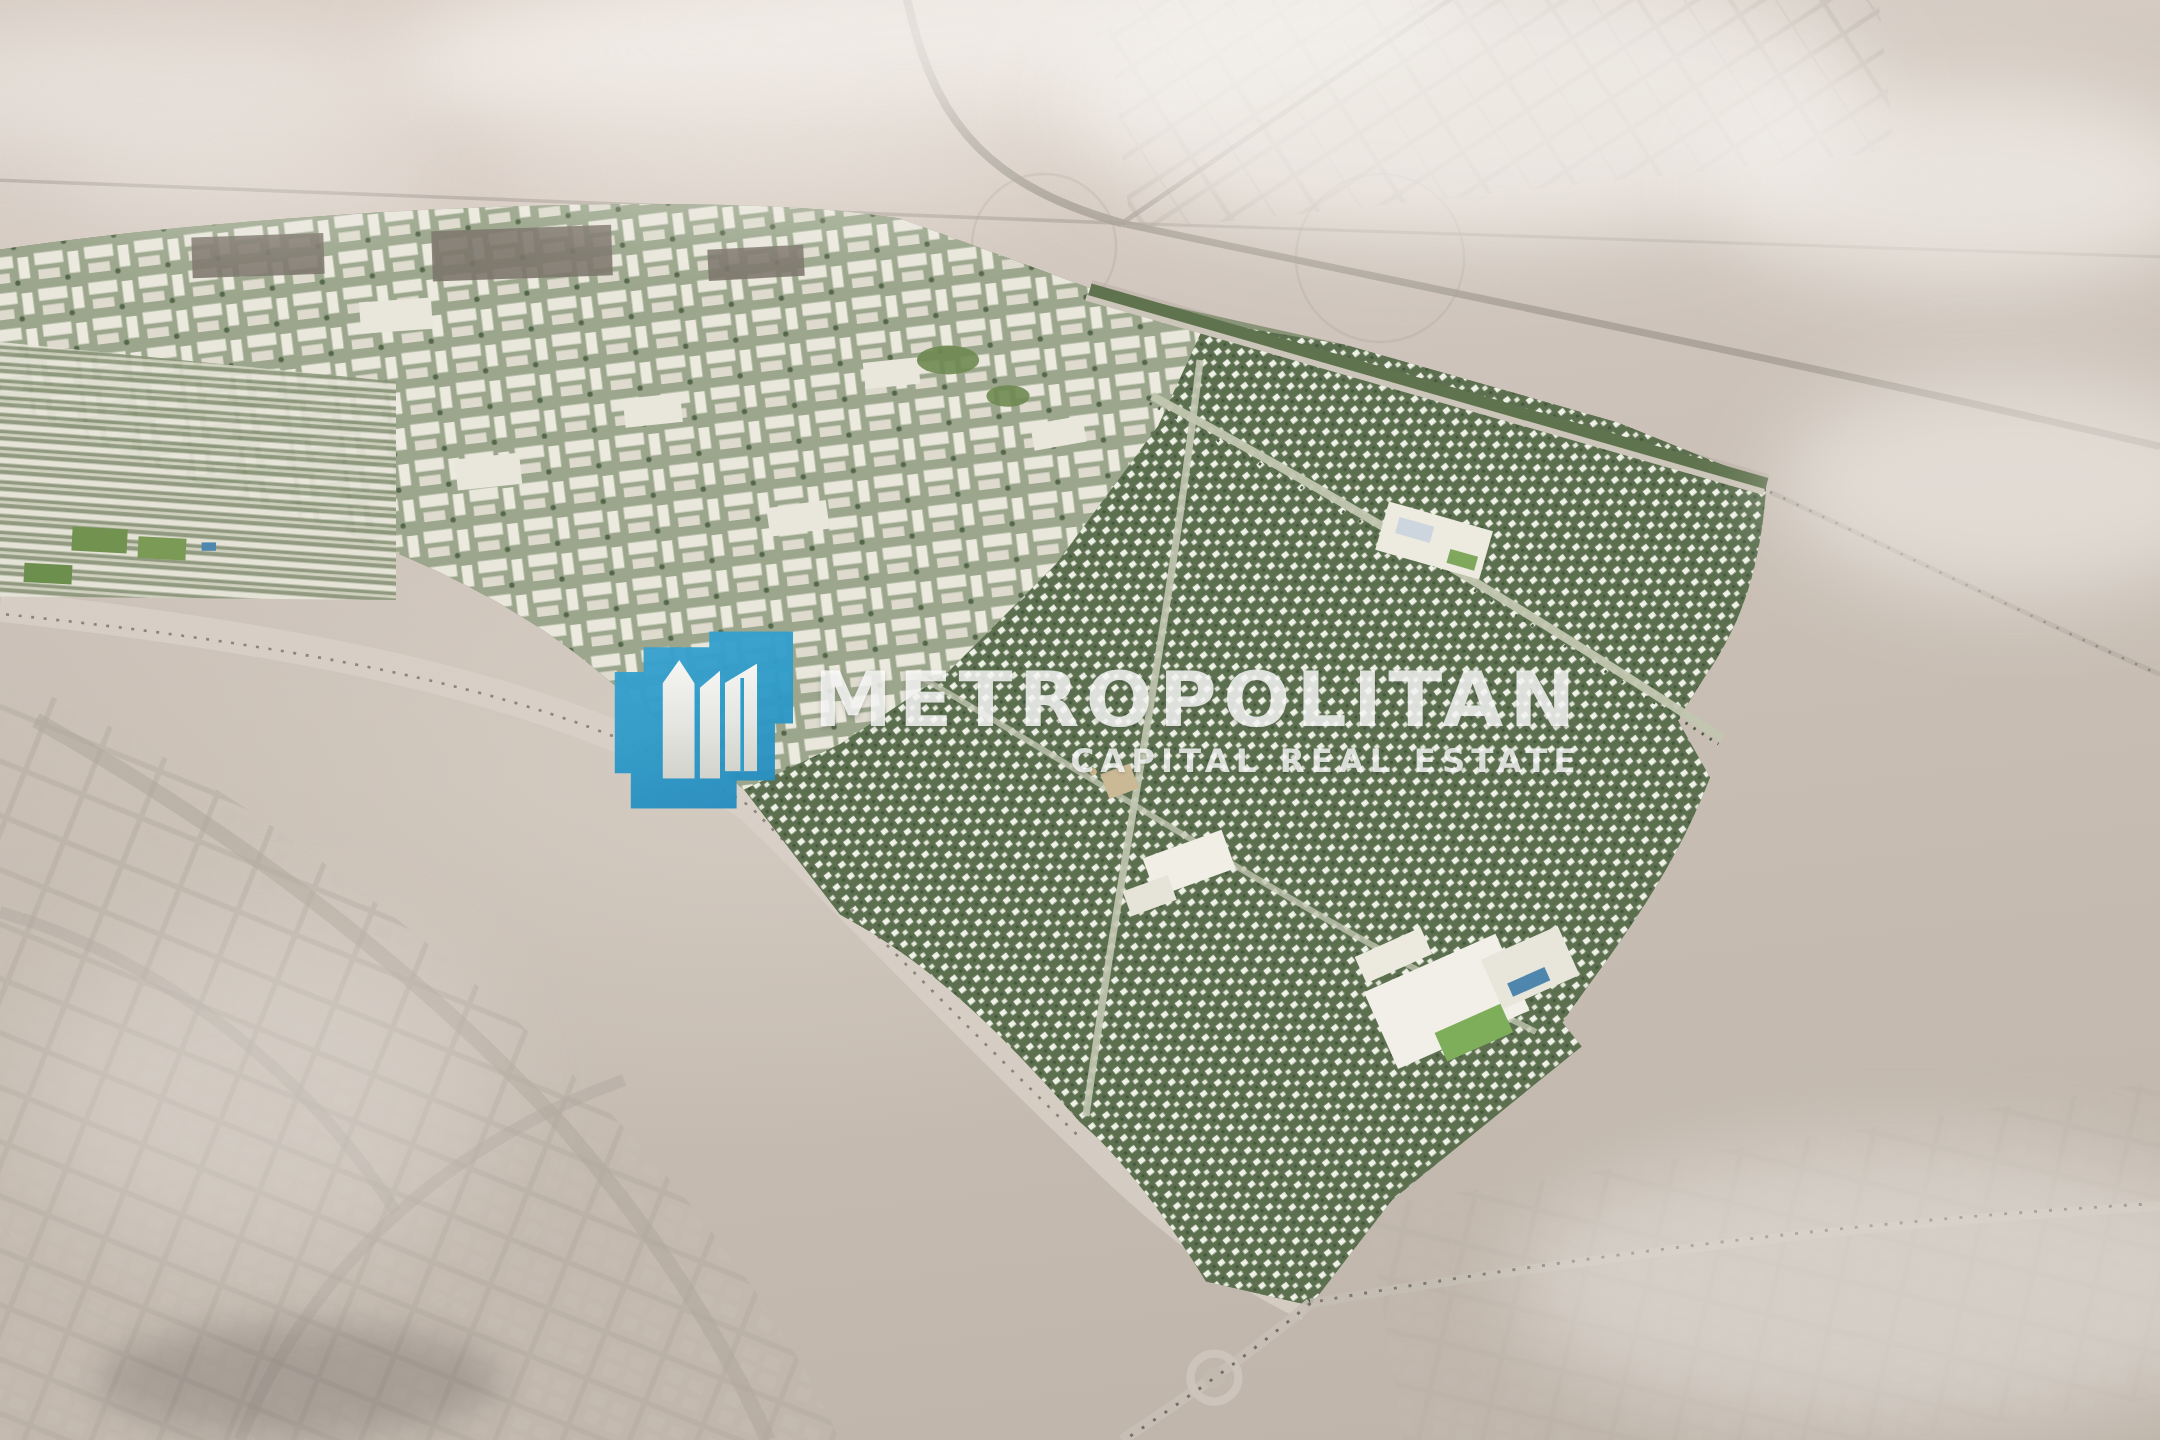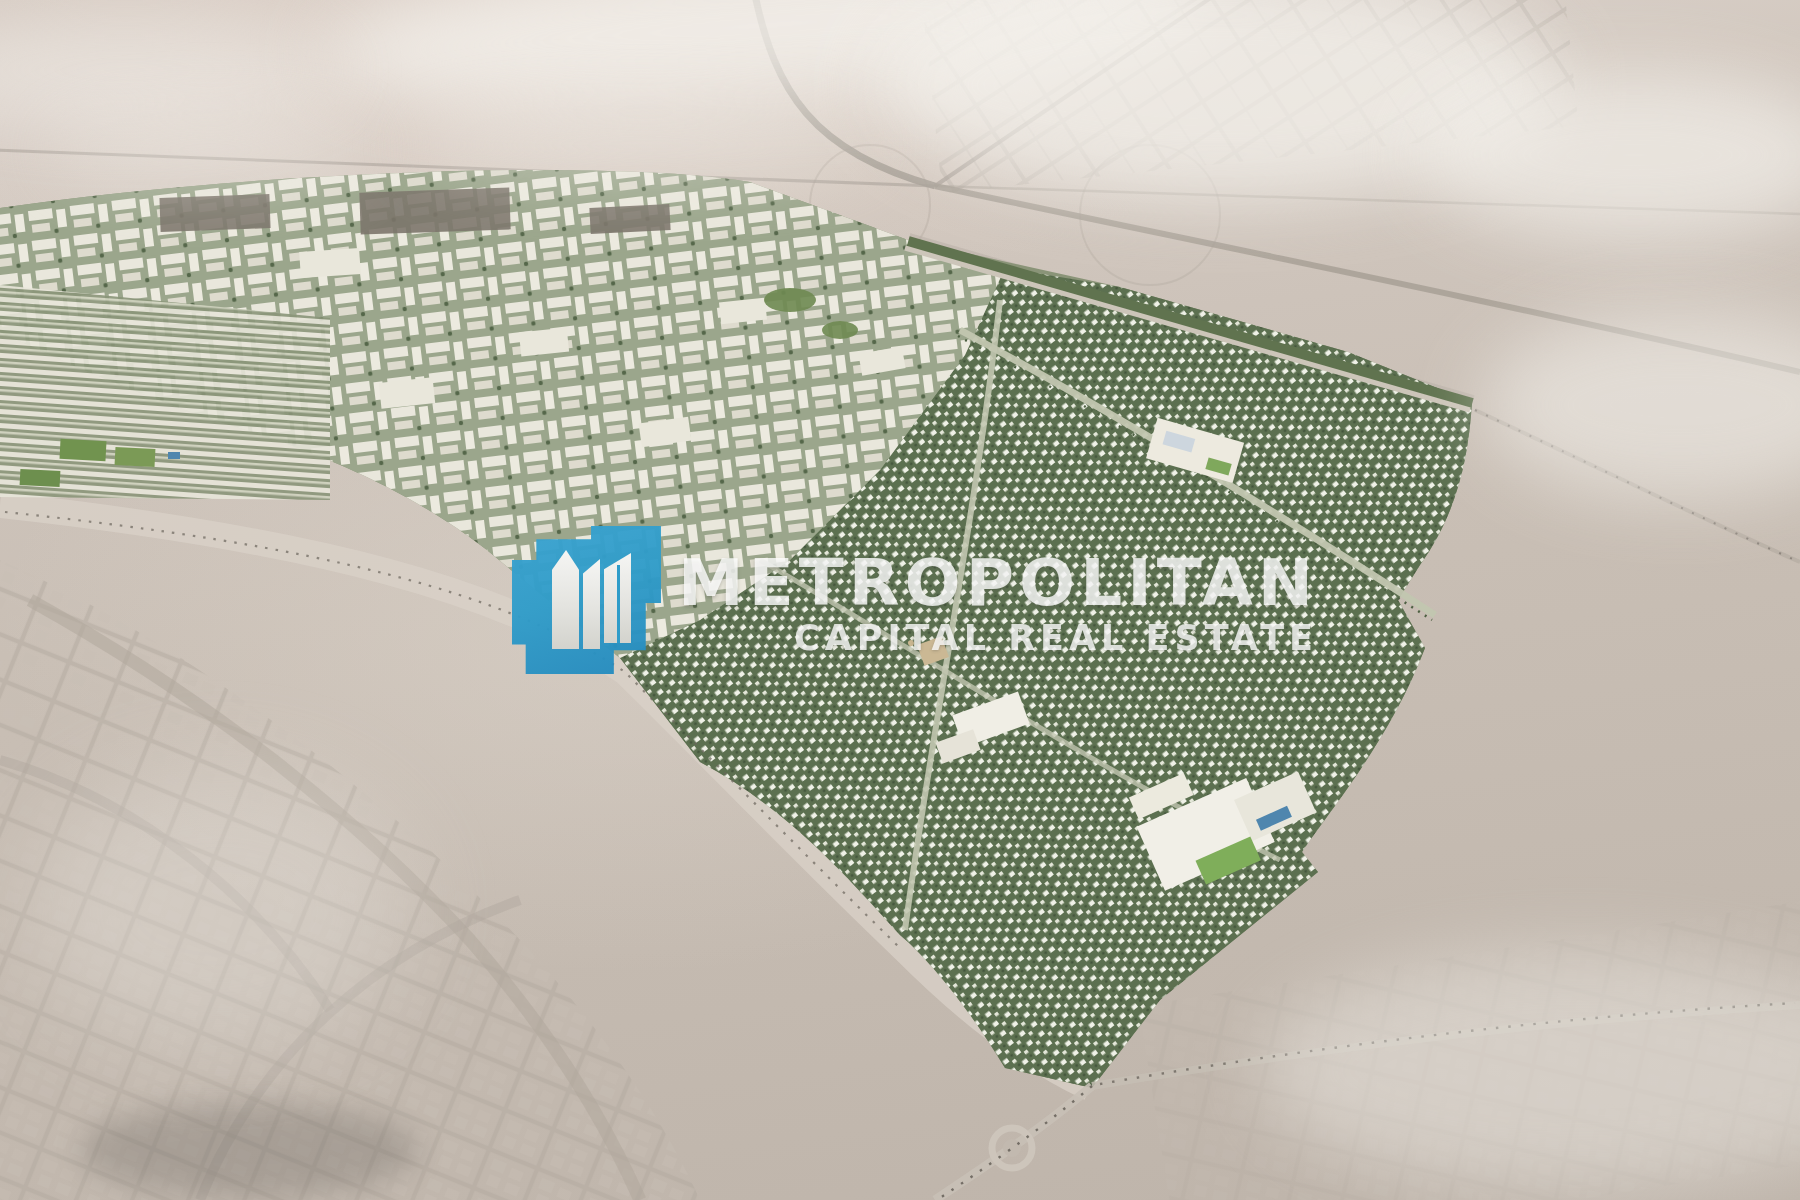--- a/index.html
+++ b/index.html
@@ -39,21 +39,21 @@
   .tower-b{left:71px;top:33px;width:17px;height:90px;clip-path:polygon(0 16%,100% 0,100% 100%,0 100%);}
   .tower-c{left:92px;top:27px;width:27px;height:90px;clip-path:polygon(0 18%,100% 0,100% 100%,0 100%);}
   .tower-gap{position:absolute;left:13px;top:12px;width:3px;height:78px;background:#2f9cc9;}
   .logo-text{margin-left:14px;margin-top:26px;}
   .logo-title{
     font-family:"DejaVu Sans",sans-serif;font-weight:700;font-size:66px;line-height:1.0;
     letter-spacing:5px;color:rgba(255,255,255,0.80);white-space:nowrap;
     text-shadow:0 2px 4px rgba(80,78,74,0.30);transform:scaleY(0.96);transform-origin:left top;
   }
   .logo-subtitle{
-    font-family:"DejaVu Sans",sans-serif;font-weight:700;font-size:35px;line-height:1.0;
+    font-family:"DejaVu Sans",sans-serif;font-weight:700;font-size:27px;line-height:1.0;
     letter-spacing:5px;color:rgba(255,255,255,0.78);white-space:nowrap;text-align:right;
     margin-top:3px;text-shadow:0 1px 3px rgba(80,78,74,0.30);
   }
 </style>
 </head>
 <body>
 
 <div class="canvas">
 
   <svg class="terrain" viewBox="0 0 1800 1200" aria-hidden="true">

